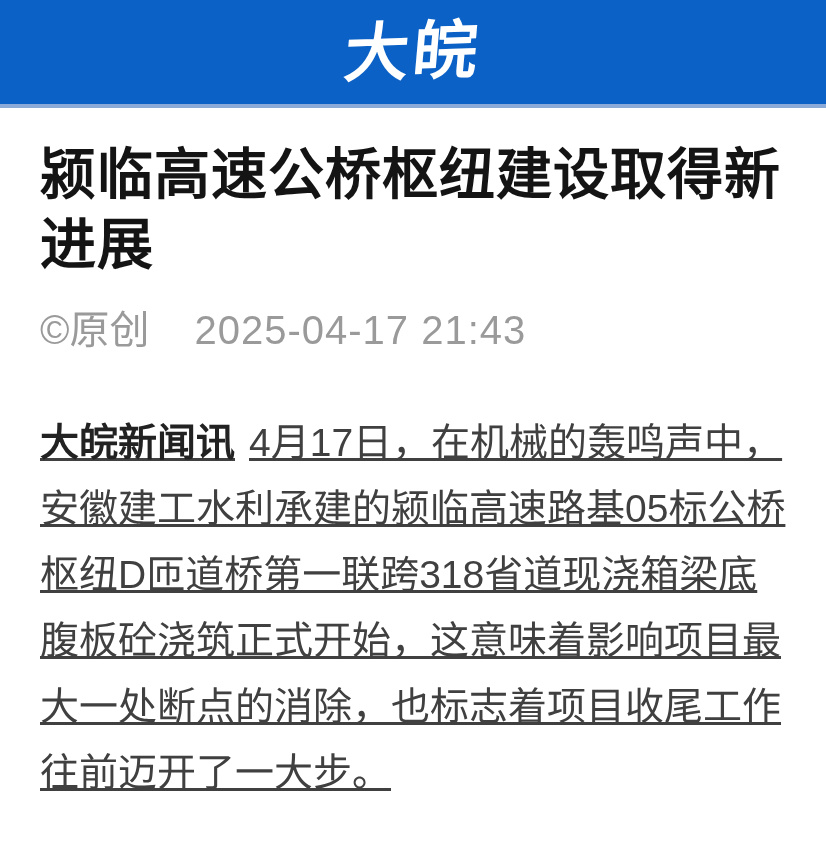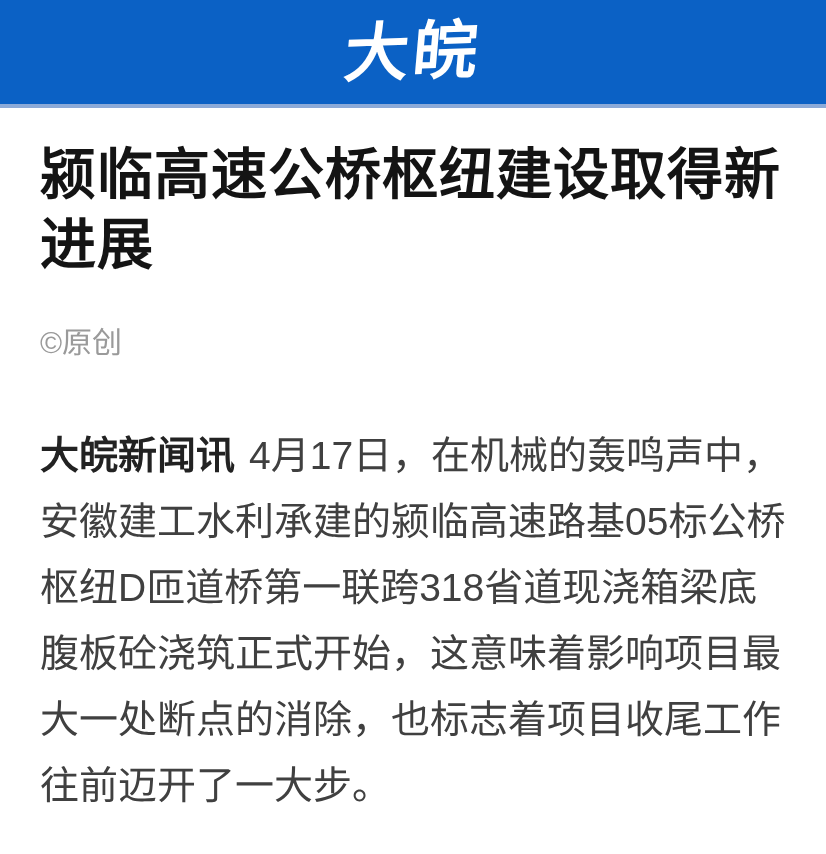--- a/index.html
+++ b/index.html
@@ -46,55 +46,57 @@
   }
   .article-title {
     margin-top: 32px;
     font-size: 56px;
     line-height: 70px;
     font-weight: 700;
     color: var(--title_color);
     letter-spacing: 1px;
   }
   .article-meta {
-    margin-top: 43px;
+    margin-top: 30px;
     display: flex;
     align-items: flex-start;
-    font-size: 30px;
+    font-size: 40px;
     line-height: 40px;
     color: var(--meta_color);
   }
   .publish-timestamp {
     margin-left: 45px;
     letter-spacing: 1px;
   }
   .article-paragraph {
     margin-top: 60px;
     font-size: 39px;
     line-height: 66px;
     color: var(--body_color);
     text-align: left;
     word-break: break-all;
+    text-decoration: underline;
   }
   .article-lead {
     font-weight: 700;
     color: var(--lead_color);
     margin-right: 14px;
   }
 </style>
 </head>
 <body>
 
 <header class="app-header">
   <span class="brand-logo">大皖</span>
 </header>
 
 <main class="article">
   <h1 class="article-title">颍临高速公桥枢纽建设取得新进展</h1>
 
   <div class="article-meta">
     <span class="origin-label">©原创</span>
+    <span class="publish-timestamp">2025-04-17 21:43</span>
   </div>
 
   <p class="article-paragraph">
     <span class="article-lead">大皖新闻讯</span><span>4月17日，在机械的轰鸣声中，安徽建工水利承建的颍临高速路基05标公桥枢纽D匝道桥第一联跨318省道现浇箱梁底腹板砼浇筑正式开始，这意味着影响项目最大一处断点的消除，也标志着项目收尾工作往前迈开了一大步。</span>
   </p>
 </main>
 
 </body></html>

